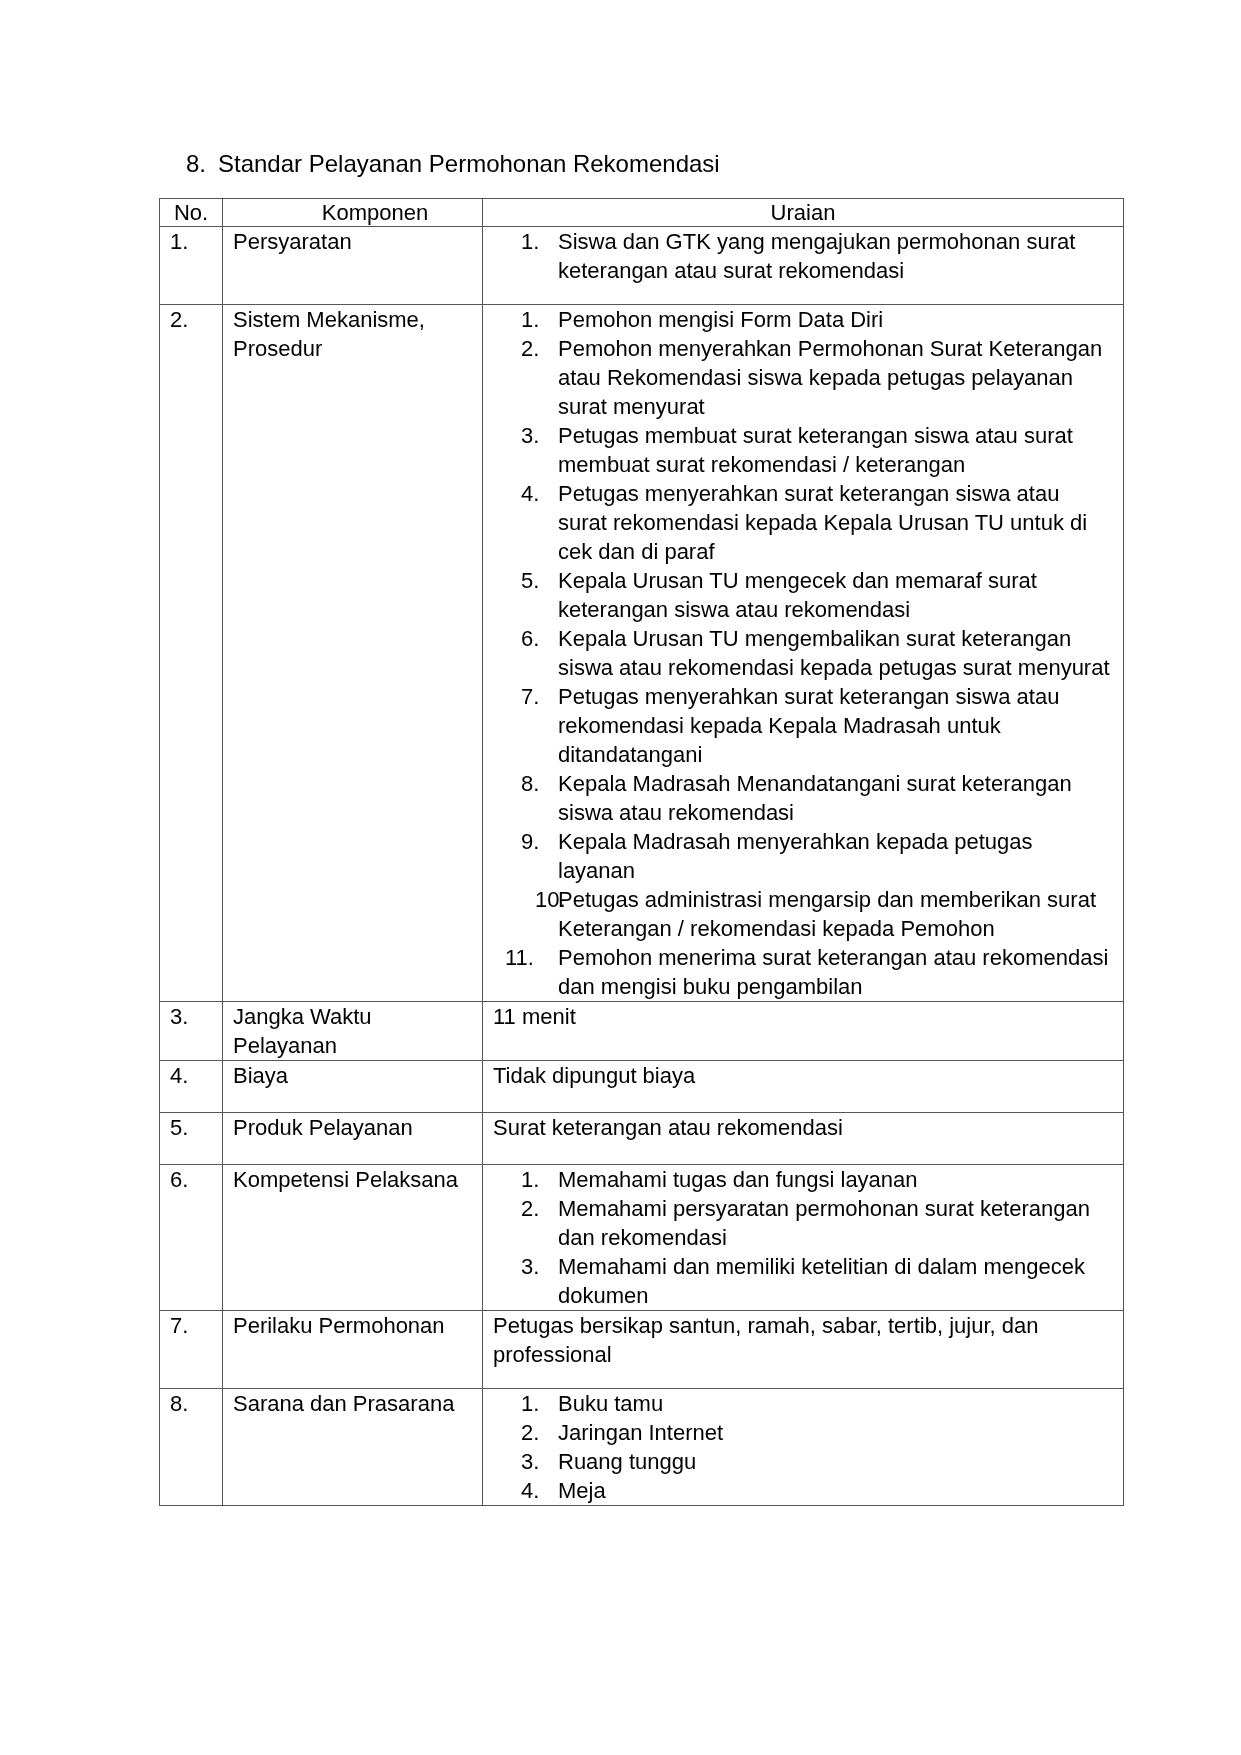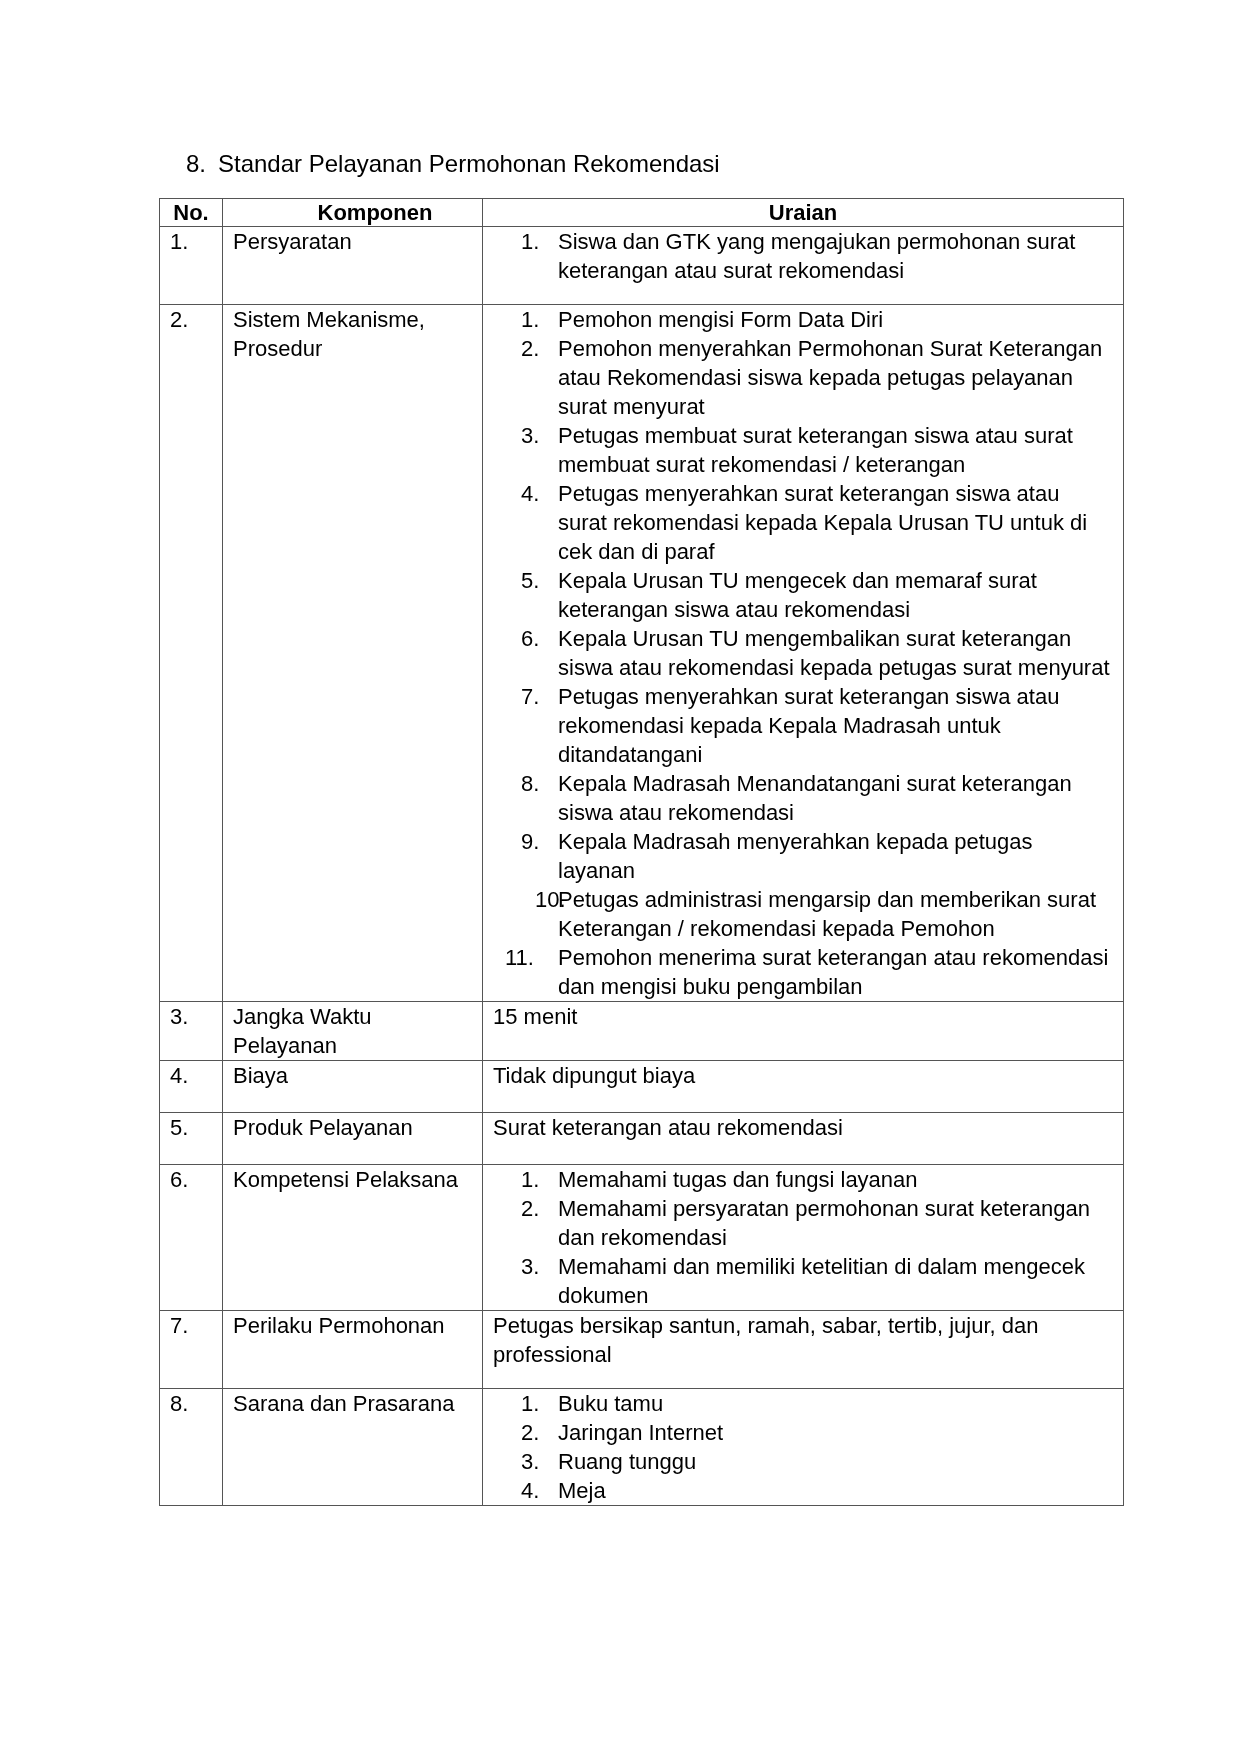--- a/index.html
+++ b/index.html
@@ -1,21 +1,21 @@
 <!DOCTYPE html>
 <html><head>
 <meta charset="utf-8">
 <style>
   html, body { margin: 0; padding: 0; background: #ffffff; }
   body { width: 1241px; height: 1755px; position: relative; font-family: "Liberation Sans", sans-serif; color: #000; }
   .heading { position: absolute; left: 186px; top: 150px; font-size: 24px; }
   .heading .num { display: inline-block; width: 32px; }
   table { position: absolute; left: 159px; top: 198px; width: 965px; border-collapse: collapse; font-size: 22px; line-height: 29px; }
   td, th { border: 1.5px solid #555; vertical-align: top; padding: 0 10px; }
-  th { font-weight: bold; padding: 0; line-height: 27px; }
+  th { font-weight: normal; padding: 0; line-height: 27px; }
   th.c-no { width: 62px; }
   th.c-komp { width: 214px; padding-left: 45px; }
   td.no { padding-left: 10px; }
   ol { margin: 0; padding: 0; list-style: none; }
   ol li { position: relative; padding-left: 75px; }
   ol li .idx { position: absolute; left: 38px; }
 </style>
 </head>
 <body>
 
@@ -56,21 +56,21 @@
             <li><span class="idx">8.</span><span>Kepala Madrasah Menandatangani surat keterangan siswa atau rekomendasi</span></li>
             <li><span class="idx">9.</span><span>Kepala Madrasah menyerahkan kepada petugas layanan</span></li>
             <li><span class="idx" style="left: 52px;">10.</span><span>Petugas administrasi mengarsip dan memberikan surat Keterangan / rekomendasi kepada Pemohon</span></li>
             <li><span class="idx" style="left: 22px;">11.</span><span>Pemohon menerima surat keterangan atau rekomendasi dan mengisi buku pengambilan</span></li>
           </ol>
         </td>
       </tr>
       <tr style="height: 52px;">
         <td class="no">3.</td>
         <td>Jangka Waktu Pelayanan</td>
-        <td>15 menit</td>
+        <td>11 menit</td>
       </tr>
       <tr style="height: 52px;">
         <td class="no">4.</td>
         <td>Biaya</td>
         <td>Tidak dipungut biaya</td>
       </tr>
       <tr style="height: 52px;">
         <td class="no">5.</td>
         <td>Produk Pelayanan</td>
         <td>Surat keterangan atau rekomendasi</td>

